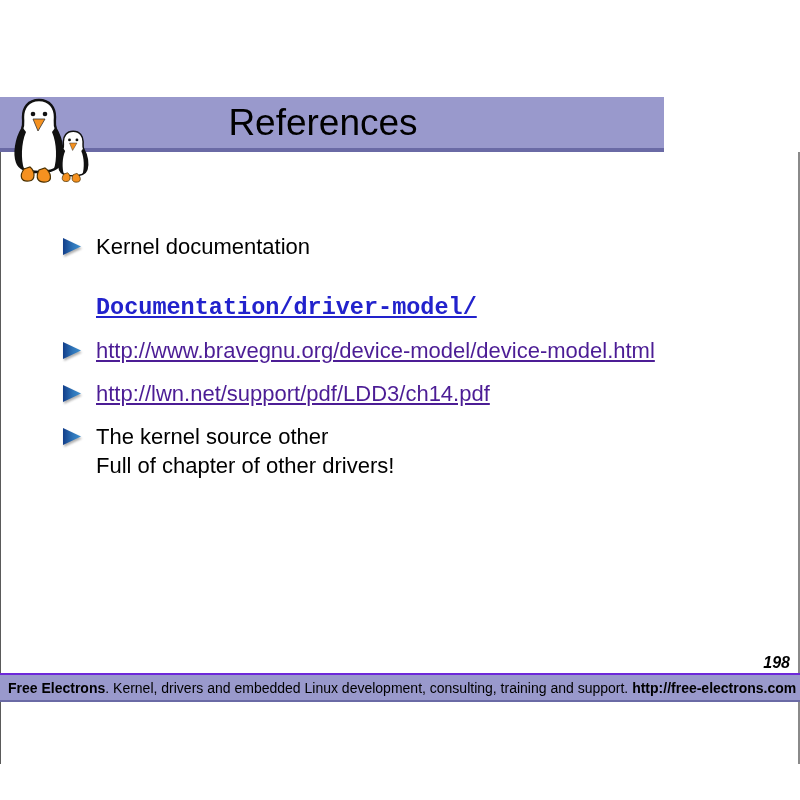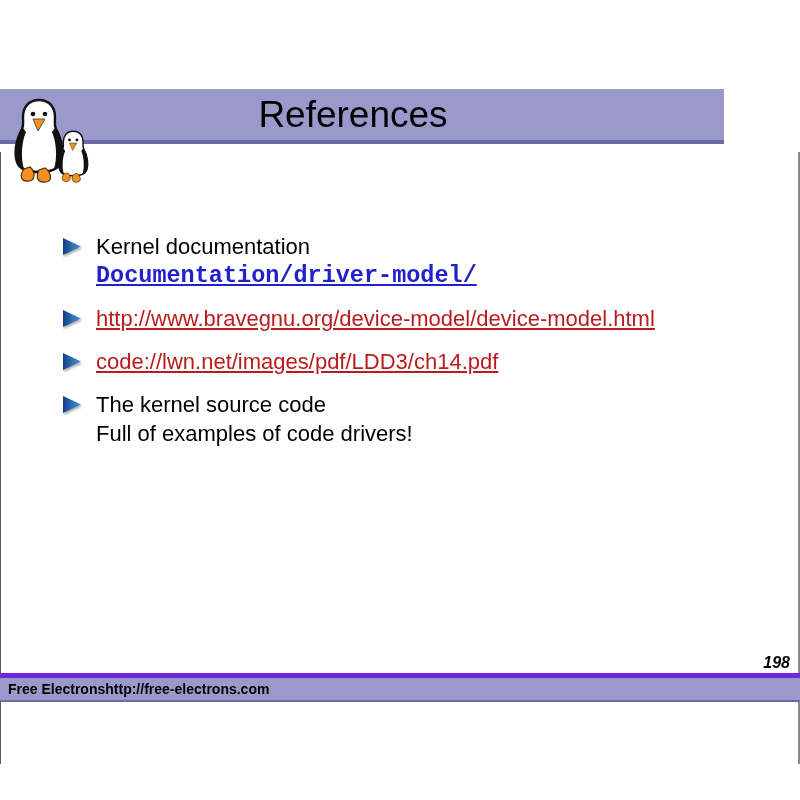--- a/index.html
+++ b/index.html
@@ -6,21 +6,21 @@
   body {
     width: 800px; height: 800px;
     background: #ffffff;
     font-family: "Liberation Sans", sans-serif;
     overflow: hidden;
   }
   .page { position: relative; width: 800px; height: 800px; background: #ffffff; }
 
   
   .header-bar {
-    position: absolute; left: 0; top: 89px; width: 724px; height: 51px;
+    position: absolute; left: 0; top: 97px; width: 664px; height: 51px;
     background: #9999cc;
     border-bottom: 4px solid #6a6aa5;
   }
   .title {
     width: 100%; height: 51px; line-height: 52px;
     text-align: center; padding-right: 18px; box-sizing: border-box;
     font-size: 37px; color: #000000; letter-spacing: 0px;
   }
 
   
@@ -36,38 +36,38 @@
     padding: 80px 4px 0 61px;
   }
   .bullet-group { display: flex; align-items: flex-start; margin-bottom: 14px; }
   .arrow { flex: 0 0 auto; margin: 5px 14px 0 0; filter: drop-shadow(1.5px 2px 1px rgba(80,80,80,0.45)); }
   .lines { display: block; }
   .line { display: block; line-height: 29px; }
   .line.text { font-size: 22px; color: #000000; }
   .line.mono-link {
     font-family: "Liberation Mono", "DejaVu Sans Mono", monospace;
     font-size: 23.5px; font-weight: bold;
-    color: #2222cc; text-decoration: underline; cursor: pointer;
+    color: #2222cc; text-decoration: underline; cursor: pointer; margin-top: 32px;
   }
   .line.sans-link {
-    font-size: 22px; color: #b91c1c; text-decoration: underline; cursor: pointer;
+    font-size: 22px; color: #4c1d95; text-decoration: underline; cursor: pointer;
   }
 
   
   .page-number {
     position: absolute; top: 654px; right: 10px;
     font-size: 16px; font-weight: bold; color: #000000; z-index: 5; font-style: italic;
   }
 
   
   .footer-bar {
     position: absolute; left: 0; top: 673px; width: 800px; height: 29px;
     box-sizing: border-box;
     background: #9999cc;
-    border-top: 5px solid #6d28d9;
+    border-top: 2px solid #6d28d9;
     border-bottom: 2px solid #6a6aa5;
     display: flex; align-items: center;
     padding-left: 8px;
     font-size: 14px; color: #000000;
     white-space: pre; overflow: hidden;
   }
   .footer-bar .bold { font-weight: bold; }
   .footer-url { cursor: pointer; }
 </style>
 </head>
@@ -123,33 +123,33 @@
       <div class="lines">
         <a class="line sans-link">http://www.bravegnu.org/device-model/device-model.html</a>
       </div>
     </div>
 
     <div class="bullet-group">
       <svg class="arrow" width="20" height="19" viewBox="0 0 20 19">
         <polygon points="1,1 19,9.5 1,18" fill="url(#arrowGrad)"></polygon>
       </svg>
       <div class="lines">
-        <a class="line sans-link">code://lwn.net/images/pdf/LDD3/ch14.pdf</a>
+        <a class="line sans-link">http://lwn.net/support/pdf/LDD3/ch14.pdf</a>
       </div>
     </div>
 
     <div class="bullet-group">
       <svg class="arrow" width="20" height="19" viewBox="0 0 20 19">
         <polygon points="1,1 19,9.5 1,18" fill="url(#arrowGrad)"></polygon>
       </svg>
       <div class="lines">
-        <span class="line text">The kernel source code</span>
-        <span class="line text">Full of examples of code drivers!</span>
+        <span class="line text">The kernel source other</span>
+        <span class="line text">Full of chapter of other drivers!</span>
       </div>
     </div>
 
   </div>
 
   <div class="page-number">198</div>
 
-  <div class="footer-bar"><span class="bold">Free Electrons</span><span class="bold footer-url">http://free-electrons.com</span></div>
+  <div class="footer-bar"><span class="bold">Free Electrons</span><span>. Kernel, drivers and embedded Linux development, consulting, training and support. </span><span class="bold footer-url">http://free-electrons.com</span></div>
 
 </div>
 
 </body></html>

